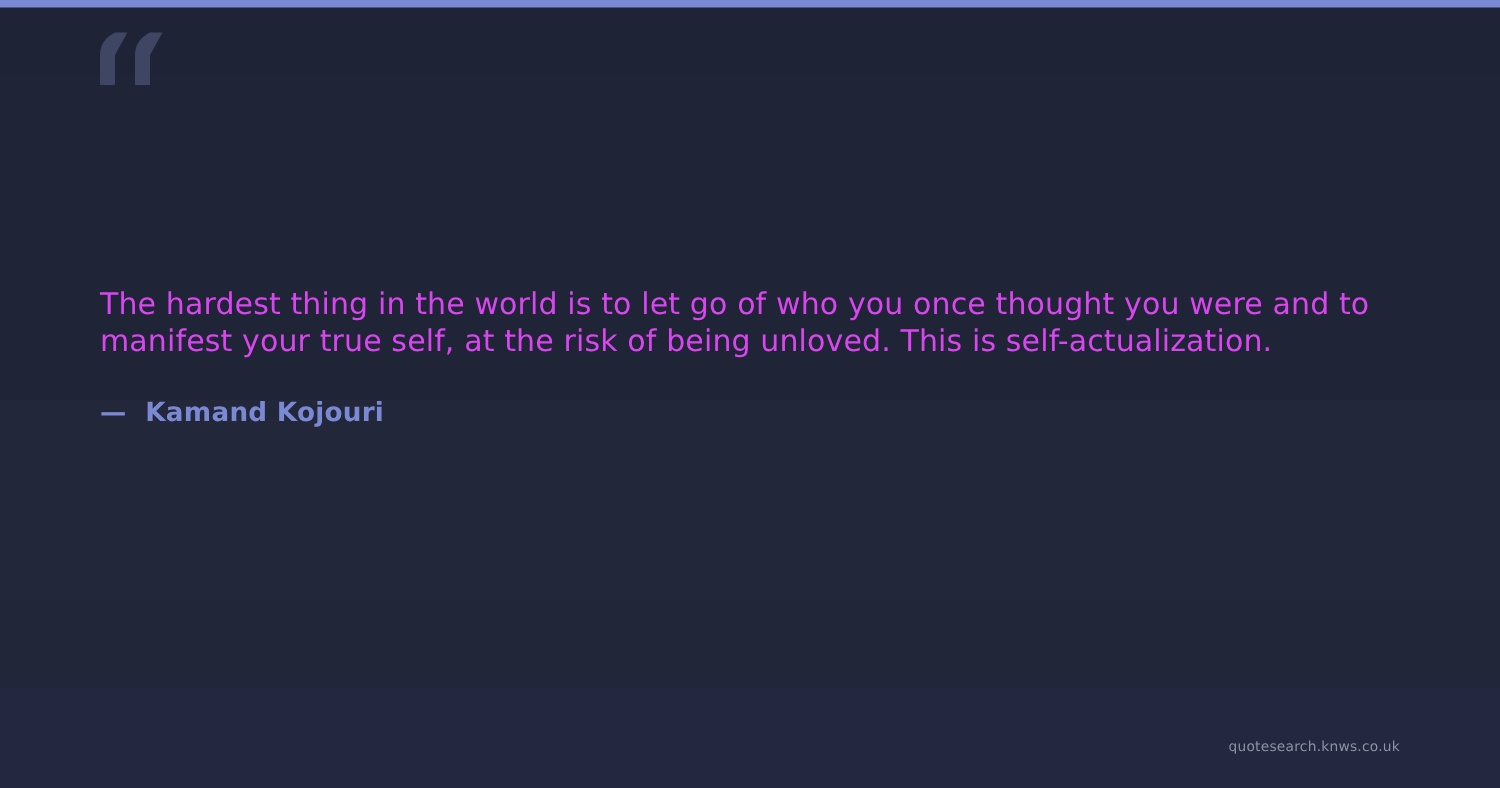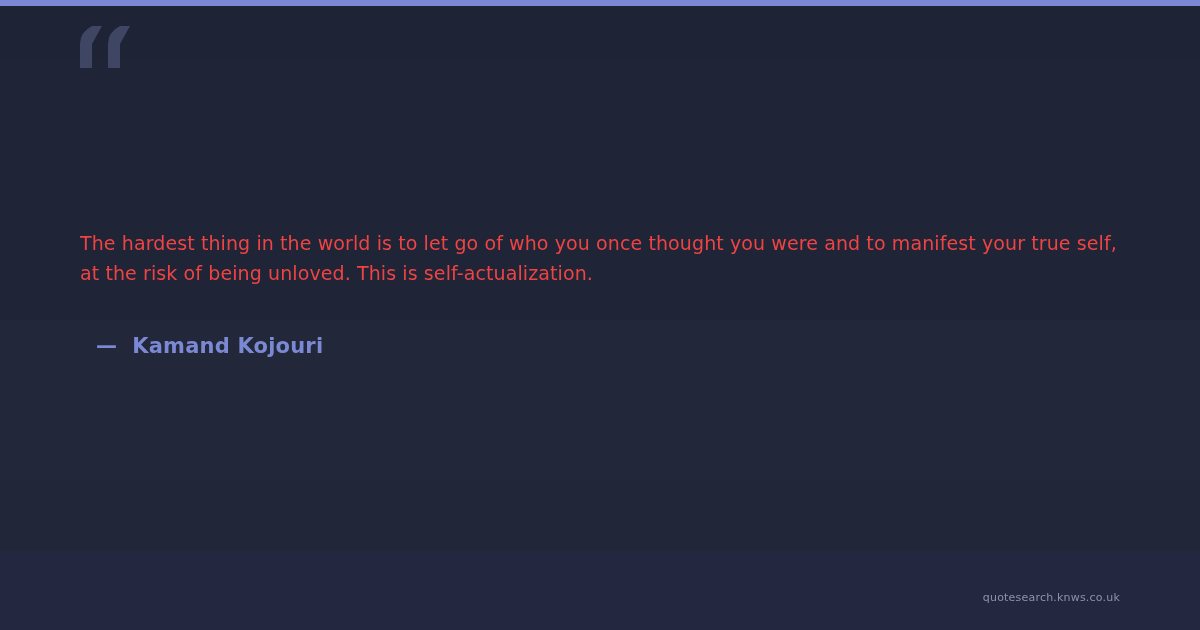--- a/index.html
+++ b/index.html
@@ -63,31 +63,31 @@
   #content {
     position: absolute;
     left: 80px;
     top: 228px;
     width: 1040px;
     z-index: 4;
   }
 
   #quote-text {
     margin: 0;
-    color: #ef4444;
-    font-size: 19px;
+    color: #d946ef;
+    font-size: 24px;
     line-height: 30px;
     font-weight: 400;
     letter-spacing: 0.1px;
     text-align: left;
     white-space: pre-wrap;
   }
 
   #attribution {
-    margin: 16px;
+    margin: 0;
     padding-top: 29px;
     color: #7b89d4;
     font-size: 21px;
     line-height: 26px;
     font-weight: bold;
     letter-spacing: 0.2px;
     white-space: pre;
   }
 
   

